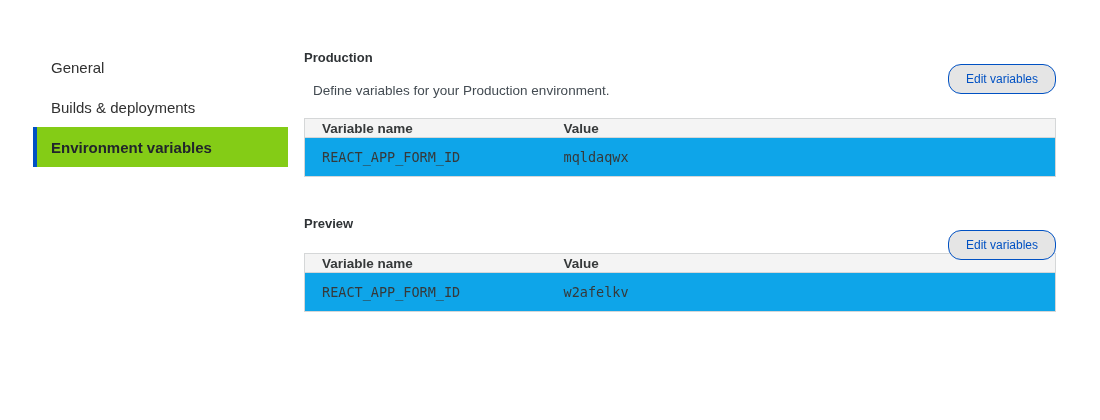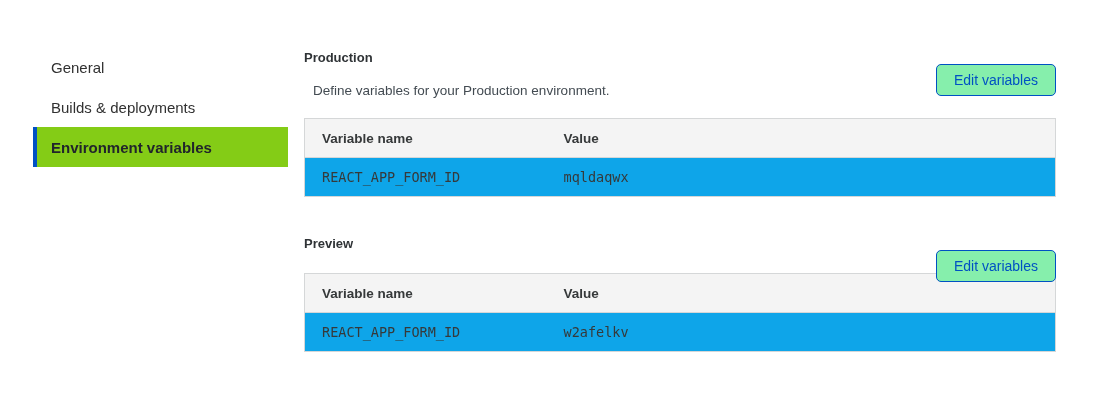--- a/index.html
+++ b/index.html
@@ -58,41 +58,41 @@
   .section-desc {
     margin: 14px 0 0 9px;
     font-size: 13.5px;
     line-height: 17px;
     color: #434b52;
   }
   .edit-btn {
     position: absolute;
     top: 16px;
     right: 0;
-    background: #86efac;
+    background: #e5e5e5;
     border: 1px solid #0051c3;
-    border-radius: 5px;
+    border-radius: 13px;
     color: #0051c3;
     font-family: "Liberation Sans", sans-serif;
-    font-size: 14px;
+    font-size: 12px;
     padding: 7px 17px;
     cursor: pointer;
   }
 
   
   table.vars-table {
     margin-top: 19px;
     width: 100%;
     border-collapse: collapse;
     table-layout: fixed;
     border: 1px solid #d5d7d8;
   }
   .vars-table col.c1 { width: 242px; }
   .vars-table th {
-    height: 39px;
+    height: 19px;
     background: #f4f4f4;
     text-align: left;
     font-size: 13.5px;
     font-weight: 600;
     color: #36393a;
     padding: 0 17px;
     border-bottom: 1px solid #d5d7d8;
   }
   .vars-table td {
     height: 39px;

